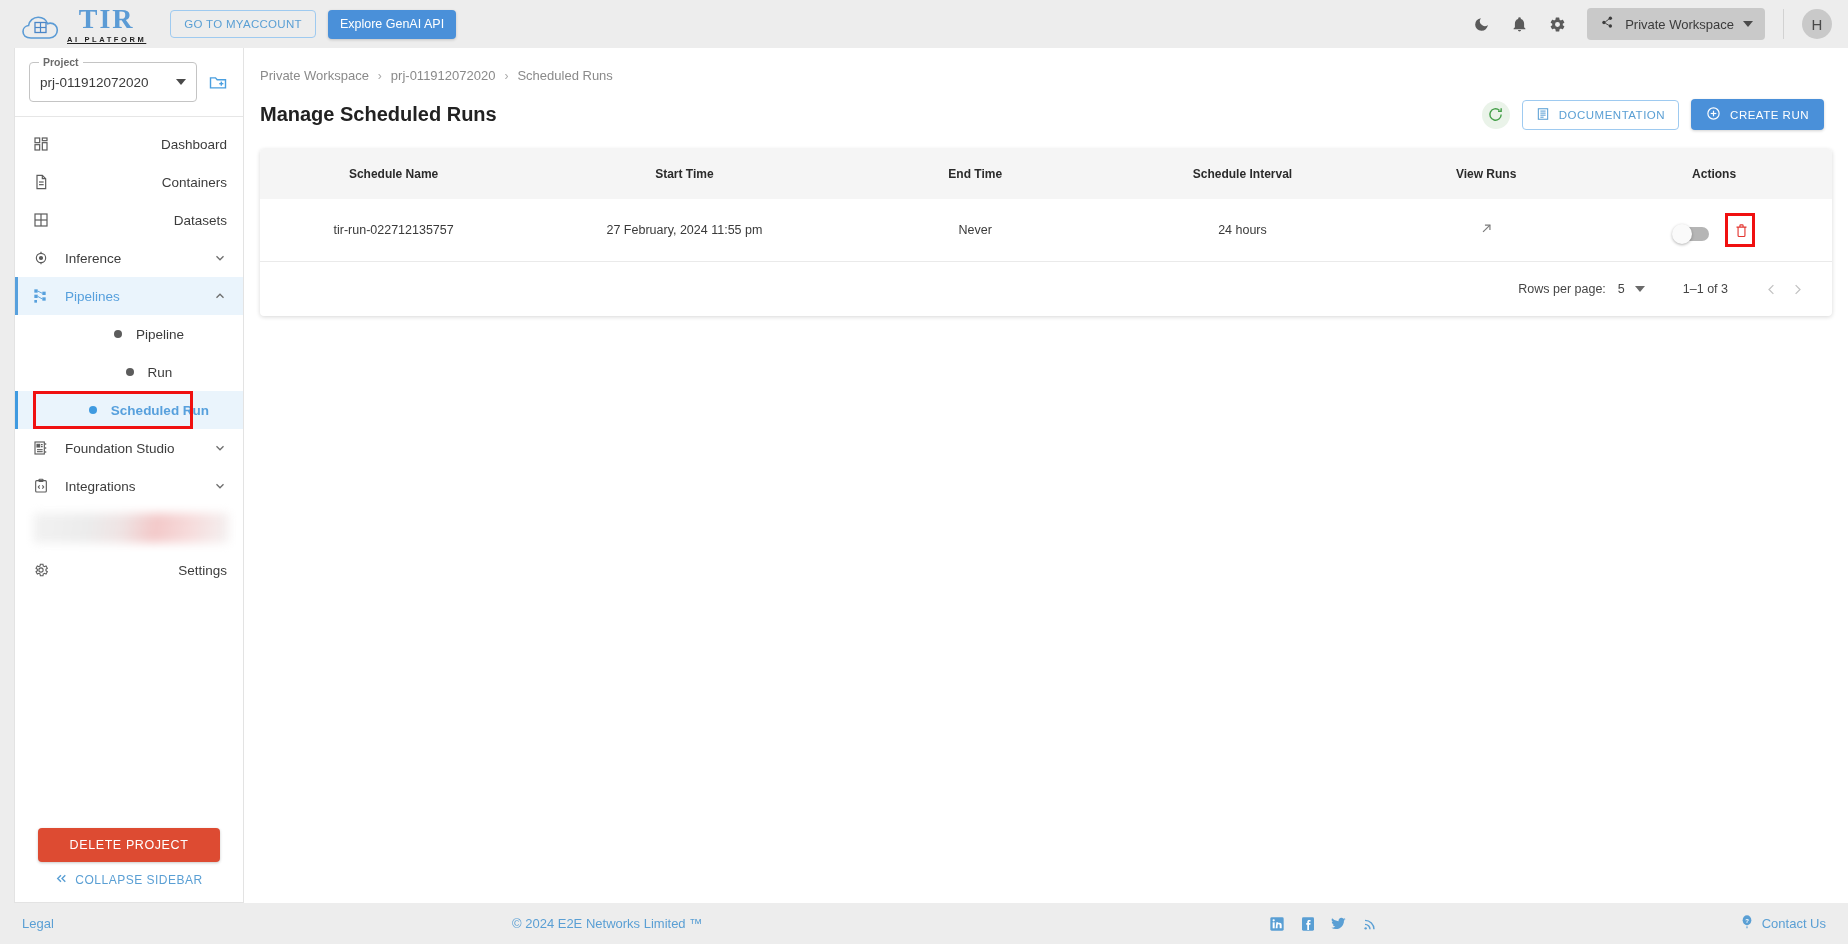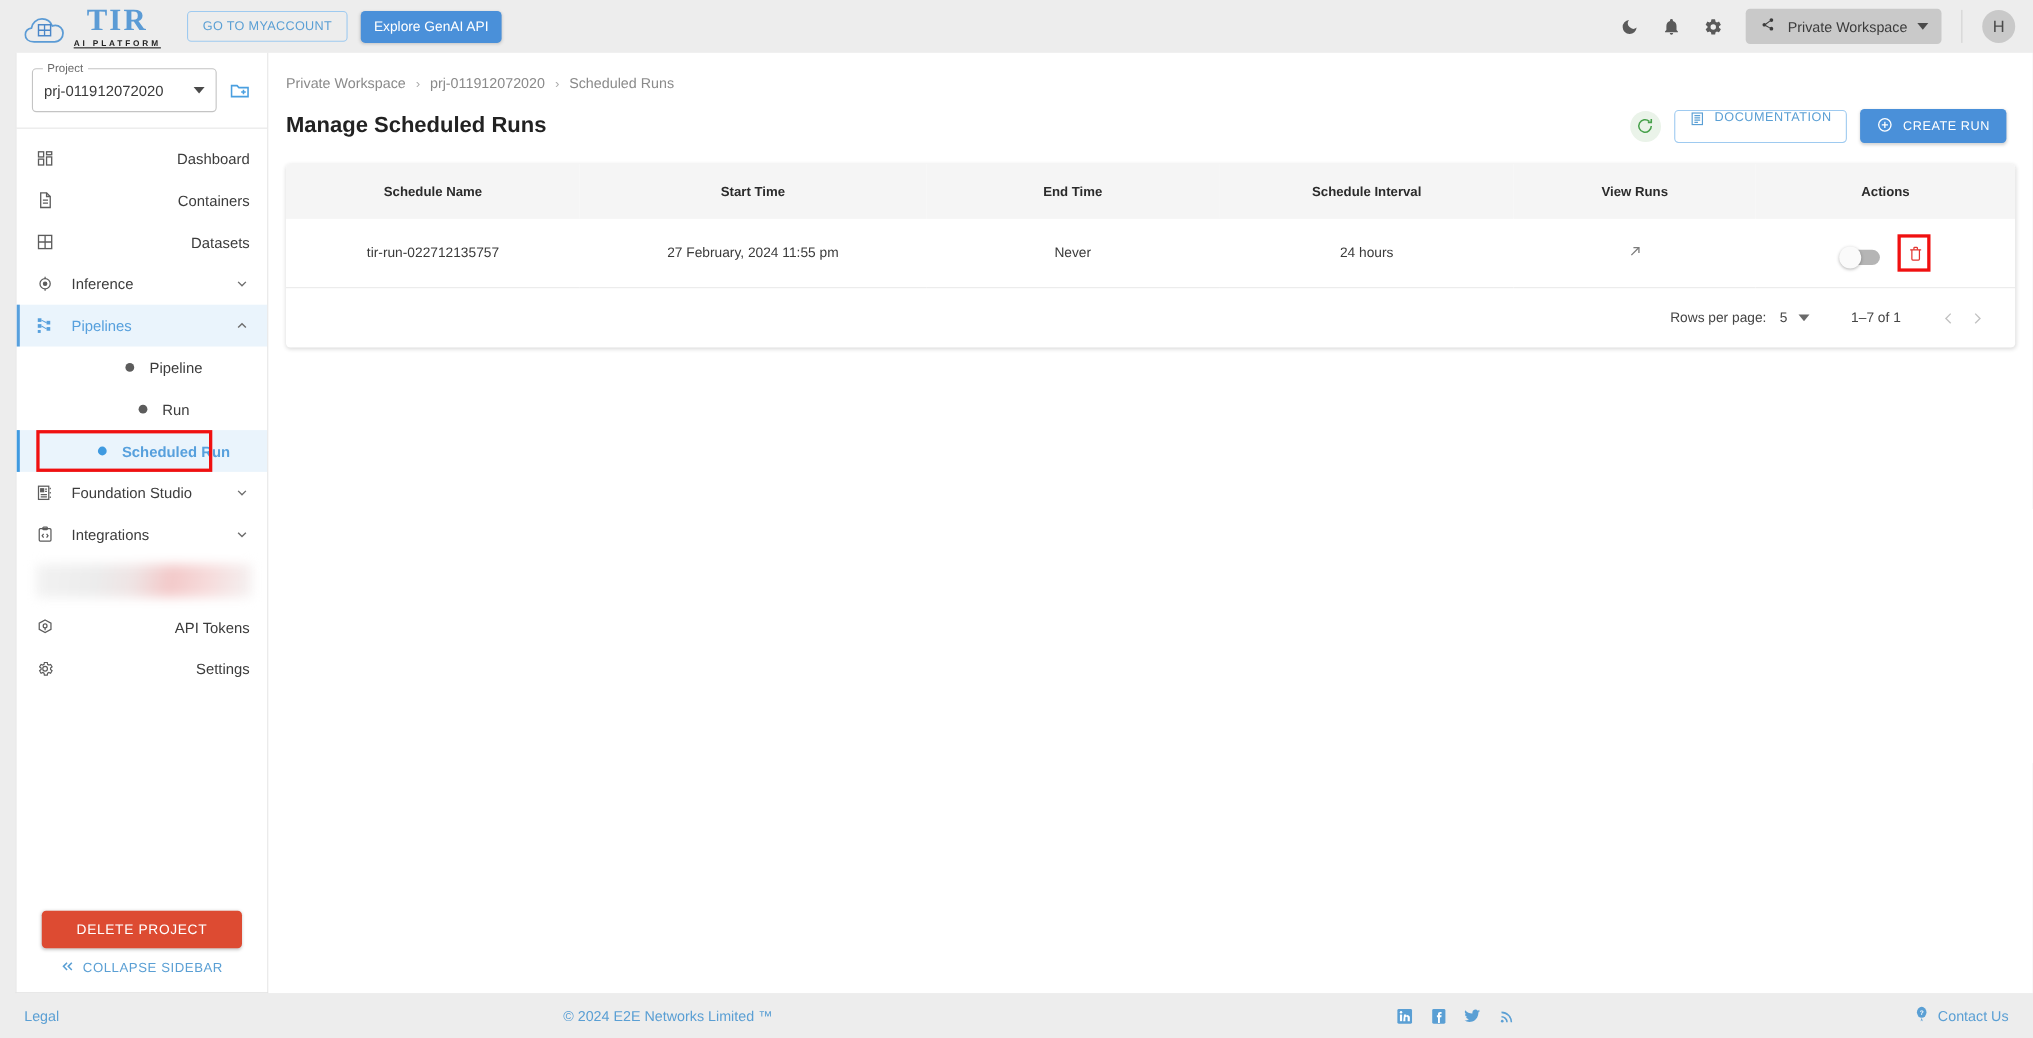--- a/index.html
+++ b/index.html
@@ -88,21 +88,21 @@
   }
   .project-row { display: flex; align-items: center; padding: 14px 12px 8px 14px; gap: 8px; }
   .project-field {
     position: relative; flex: 1; height: 40px;
     border: 1px solid #c4c4c4; border-radius: 4px;
     display: flex; align-items: center; padding: 0 10px;
   }
   .project-legend {
     position: absolute; top: -7px; left: 9px;
     background: #fff; padding: 0 4px;
-    font-size: 10.5px; color: #6b6b6b;
+    font-size: 10.5px; color: #6b6b6b; font-weight: bold;
   }
   .project-value { font-size: 13.5px; color: #3a3a3a; }
   .project-arrow { margin-left: auto; }
   .new-project-icon { width: 26px; height: 26px; display:flex; align-items:center; justify-content:center; cursor: pointer; }
 
   .sidebar-divider { height: 1px; background: #e6e6e6; margin: 6px 0 4px; }
 
   .nav { flex: 1; overflow: hidden; padding-top: 4px; }
   .nav-item {
     display: flex; align-items: center;
@@ -181,21 +181,21 @@
   }
   .page-title { font-size: 20px; font-weight: bold; color: #222; }
   .page-actions { margin-left: auto; display: flex; align-items: center; gap: 12px; }
   .refresh-btn {
     width: 28px; height: 28px; border-radius: 50%;
     background: #eaf3e9; color: #46a04a;
     display: flex; align-items: center; justify-content: center;
     cursor: pointer;
   }
   .doc-btn {
-    display: flex; align-items: flex-start; gap: 9px;
+    display: flex; align-items: center; gap: 9px;
     height: 30px; padding: 0 13px;
     border: 1px solid #9ecaf0; border-radius: 4px; background: #fff;
     color: #5a9fd4; font-size: 11.5px; letter-spacing: .5px; cursor: pointer;
   }
   .create-btn {
     display: flex; align-items: center; gap: 9px;
     height: 31px; padding: 0 15px;
     border: none; border-radius: 4px; background: #4a90d9;
     color: #fff; font-size: 11.5px; letter-spacing: .5px; cursor: pointer;
     box-shadow: 0 1px 3px rgba(0,0,0,.18);
@@ -472,30 +472,20 @@
       <span class="nav-label">Integrations</span>
       <span class="nav-chev">
         <svg width="14" height="14" viewBox="0 0 24 24" fill="none" stroke="currentColor" stroke-width="2.2">
           <polyline points="6,9 12,15 18,9"></polyline>
         </svg>
       </span>
     </div>
 
     <div class="blurred-item"></div>
 
-    <div class="nav-item">
-      <span class="nav-icon">
-        <svg width="16" height="16" viewBox="0 0 24 24" fill="none" stroke="currentColor" stroke-width="1.7">
-          <path d="M12 2.5l8 4.3v8.4l-8 4.3-8-4.3V6.8z"></path>
-          <circle cx="12" cy="10.5" r="2.6"></circle>
-            <line x1="12" y1="13.1" x2="12" y2="16.5"></line>
-        </svg>
-      </span>
-      <span class="nav-label">API Tokens</span>
-    </div>
 
     <div class="nav-item">
       <span class="nav-icon">
         <svg width="16" height="16" viewBox="0 0 24 24" fill="none" stroke="currentColor" stroke-width="1.6">
           <circle cx="12" cy="12" r="3.2"></circle>
           <path d="M19.4 13a7.6 7.6 0 000-2l2.1-1.6-2-3.4-2.4 1a7.3 7.3 0 00-1.7-1L15 3.4h-4l-.4 2.6a7.3 7.3 0 00-1.7 1l-2.4-1-2 3.4L6.6 11a7.6 7.6 0 000 2l-2.1 1.6 2 3.4 2.4-1a7.3 7.3 0 001.7 1l.4 2.6h4l.4-2.6a7.3 7.3 0 001.7-1l2.4 1 2-3.4z"></path>
         </svg>
       </span>
       <span class="nav-label">Settings</span>
     </div>
@@ -601,21 +591,21 @@
         </tr>
       </tbody>
     </table>
 
     <div class="pagination">
       <span class="pag-label">Rows per page:</span>
       <span class="rows-select">
         <span>5</span>
         <span class="caret-down" style="border-top-color:#6a6a6a;"></span>
       </span>
-      <span class="pag-range">1–7 of 1</span>
+      <span class="pag-range">1–1 of 3</span>
       <span class="pag-arrow">
         <svg width="15" height="15" viewBox="0 0 24 24" fill="none" stroke="currentColor" stroke-width="2">
           <polyline points="15,5 8,12 15,19"></polyline>
         </svg>
       </span>
       <span class="pag-arrow">
         <svg width="15" height="15" viewBox="0 0 24 24" fill="none" stroke="currentColor" stroke-width="2">
           <polyline points="9,5 16,12 9,19"></polyline>
         </svg>
       </span>

